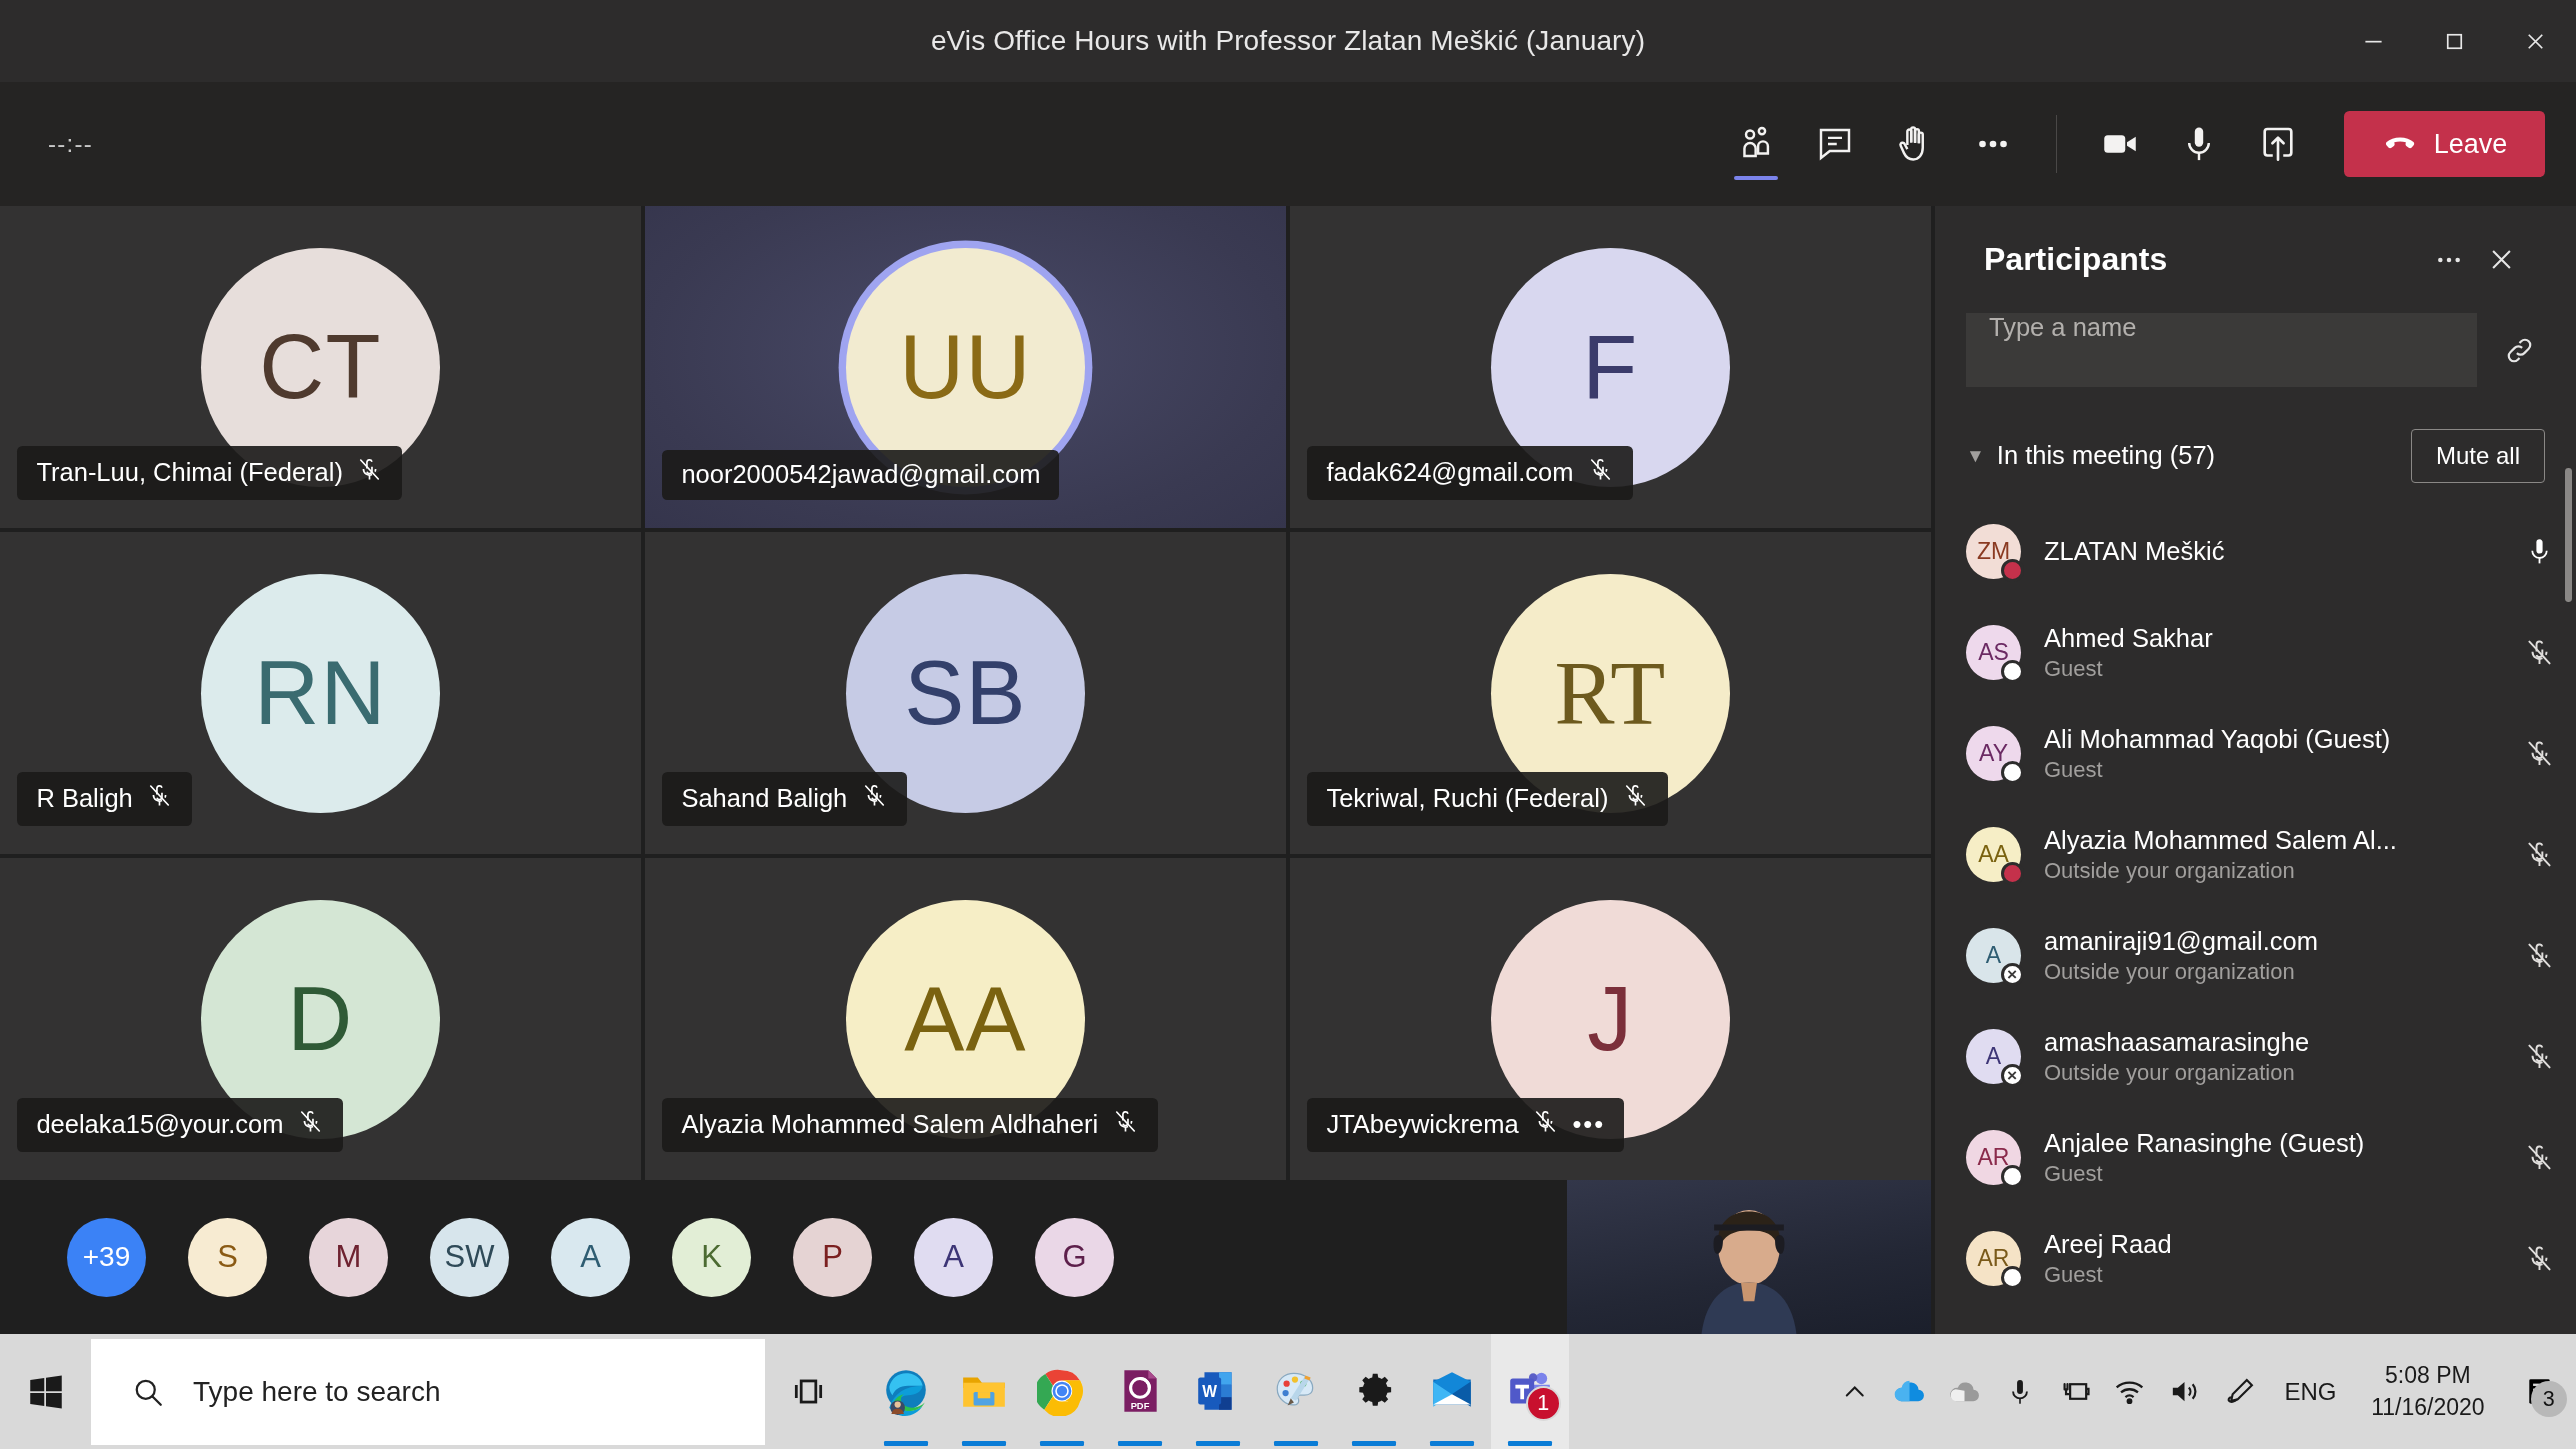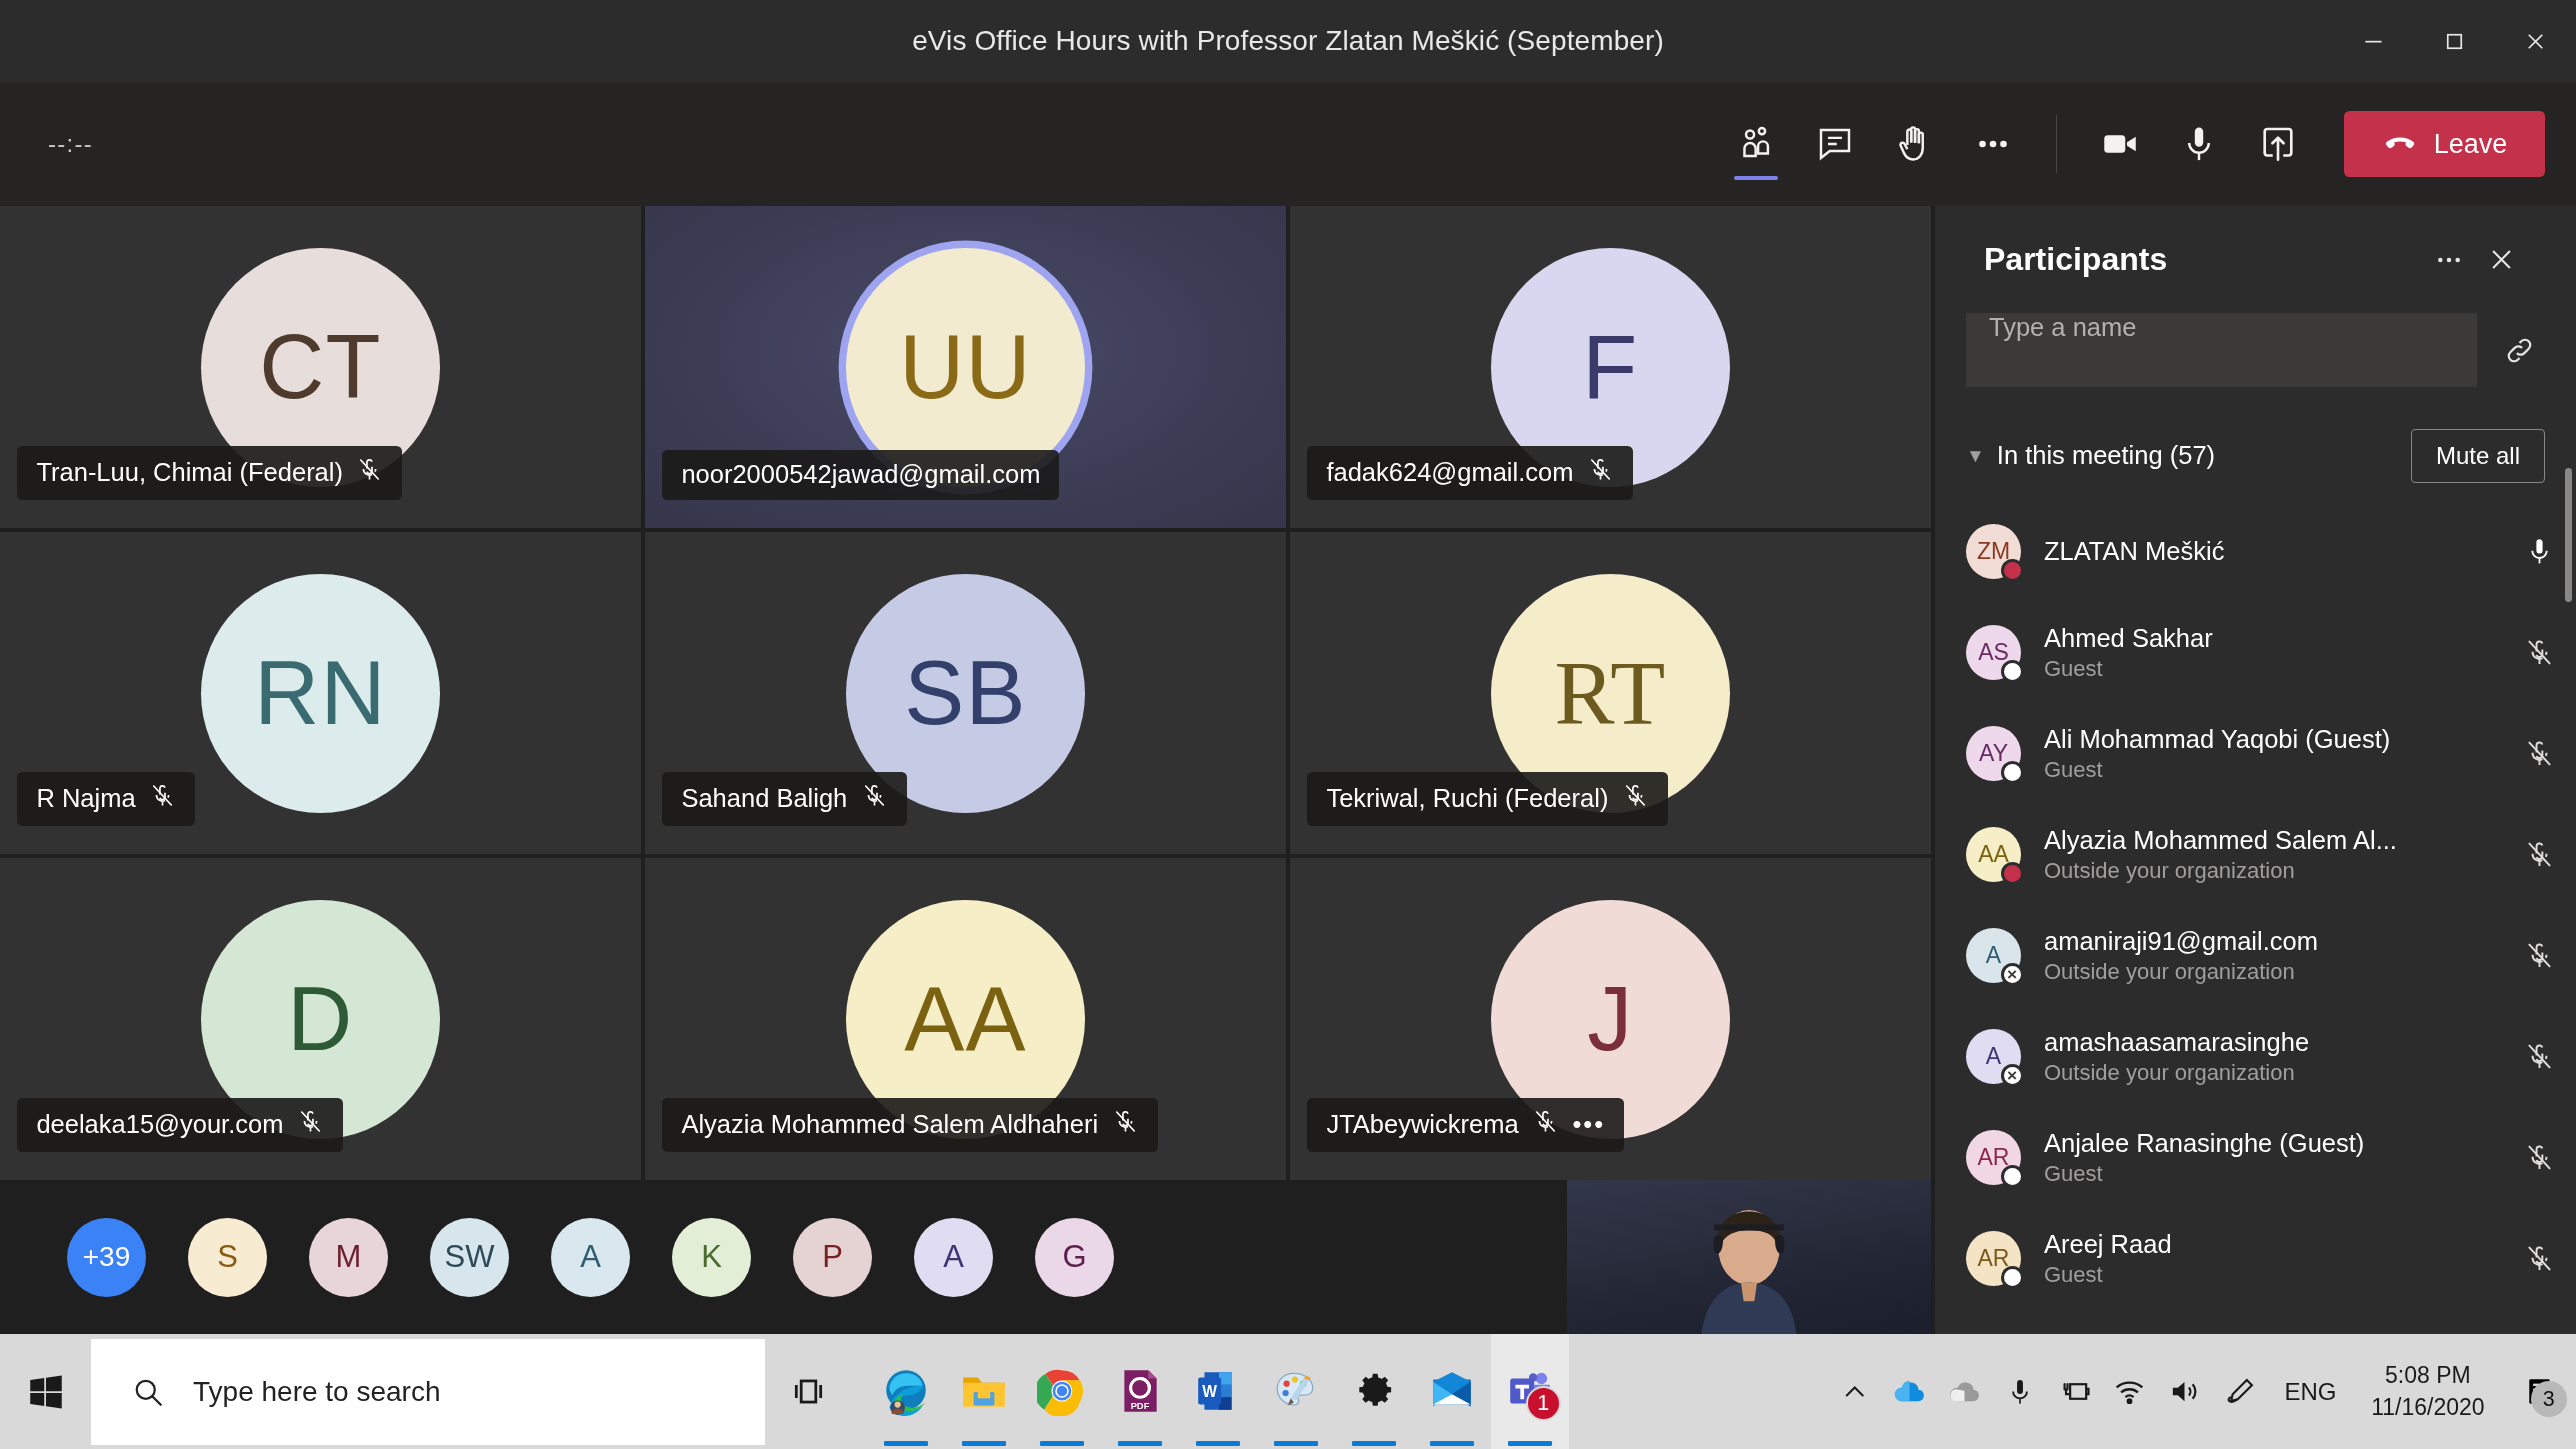--- a/index.html
+++ b/index.html
@@ -196,21 +196,21 @@
     border-radius: 50%; background: #b8b8b8; color: #111; font-size: 21.5px;
     display: flex; align-items: center; justify-content: center;
   }
 </style>
 </head>
 <body>
 
 <div id="app">
 
   <div class="titlebar">
-    <div class="titlebar-text">eVis Office Hours with Professor Zlatan Meškić (September)</div>
+    <div class="titlebar-text">eVis Office Hours with Professor Zlatan Meškić (January)</div>
     <div class="win-controls">
       <div class="win-btn">
         <svg width="27" height="27" viewBox="0 0 40 40">
             <rect x="8" y="19" width="24" height="2.5" fill="currentColor"></rect>
           </svg>
       </div>
       <div class="win-btn">
         <svg width="27" height="27" viewBox="0 0 40 40">
             <rect x="10" y="10" width="20" height="20" fill="none" stroke="currentColor" stroke-width="2.5"></rect>
           </svg>
@@ -323,21 +323,21 @@
                 <path d="M9.7 13.9a2.3 2.3 0 004.5-.5V9.6"></path>
                 <path d="M6.6 11.5a5.4 5.4 0 007.7 4.9M17.4 11.5a5.4 5.4 0 01-.5 2.3"></path>
                 <path d="M12 16.9v4"></path>
                 <path d="M4.2 3.6l15.6 16.8" stroke-linecap="round"></path>
               </svg></span>
           </div>
         </div>
         <div class="tile">
           <div class="avatar" style="background: rgb(220, 235, 236); color: rgb(58, 107, 112);">RN</div>
           <div class="name-pill">
-            <span>R Najma</span>
+            <span>R Baligh</span>
             <span><svg width="27" height="27" viewBox="0 0 24 24" fill="none" stroke="#ffffff" stroke-width="1.5">
                 <path d="M14.2 5.1a2.3 2.3 0 00-4.5.5v5.6"></path>
                 <path d="M9.7 13.9a2.3 2.3 0 004.5-.5V9.6"></path>
                 <path d="M6.6 11.5a5.4 5.4 0 007.7 4.9M17.4 11.5a5.4 5.4 0 01-.5 2.3"></path>
                 <path d="M12 16.9v4"></path>
                 <path d="M4.2 3.6l15.6 16.8" stroke-linecap="round"></path>
               </svg></span>
           </div>
         </div>
         <div class="tile">

